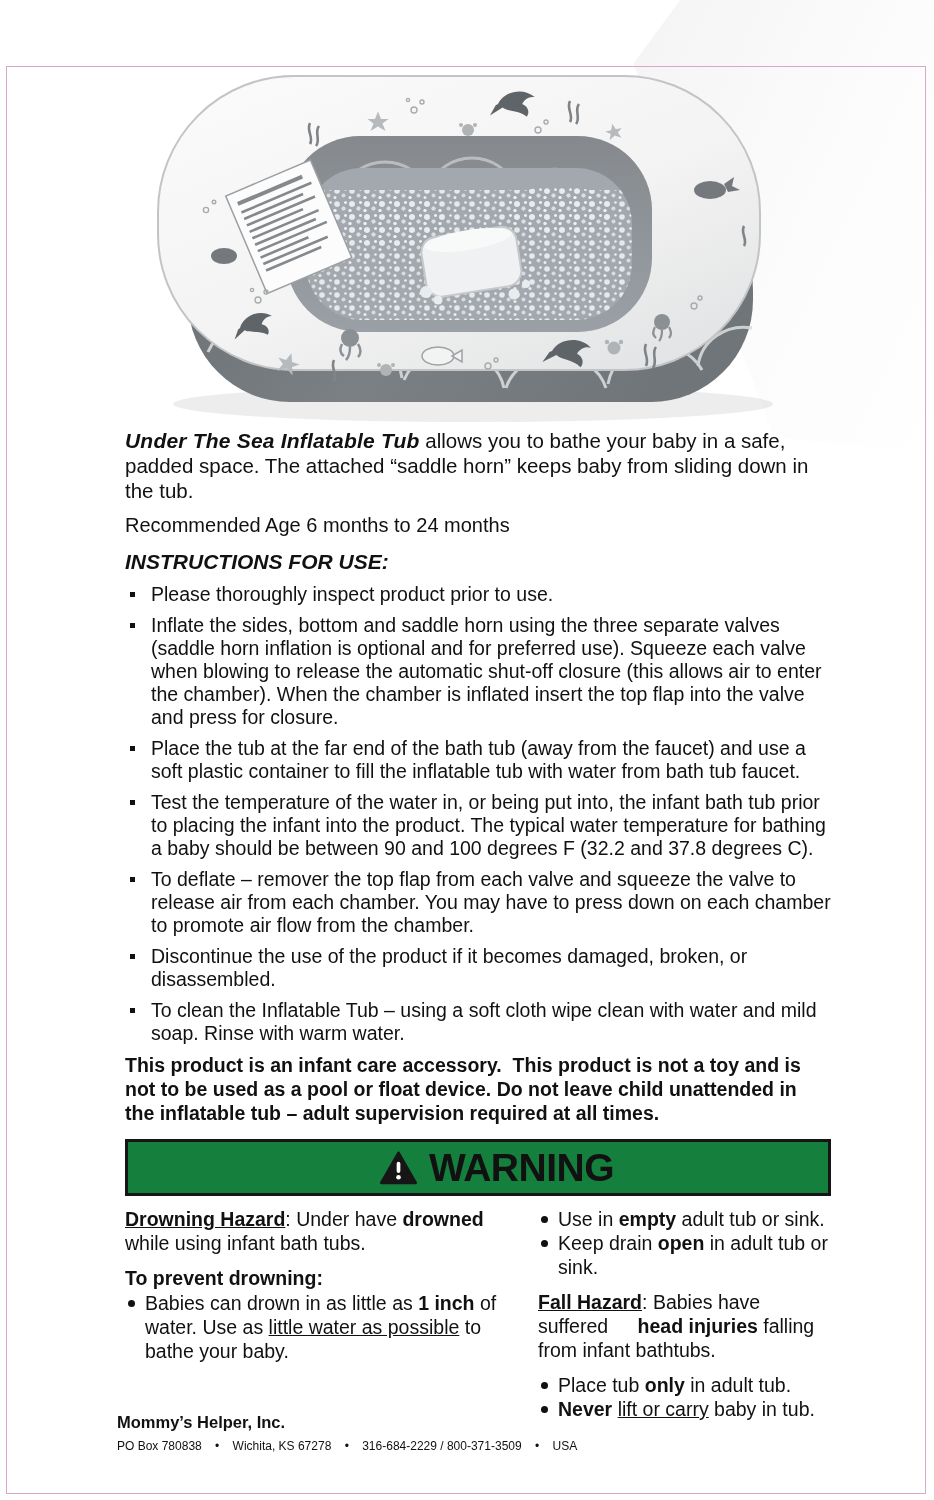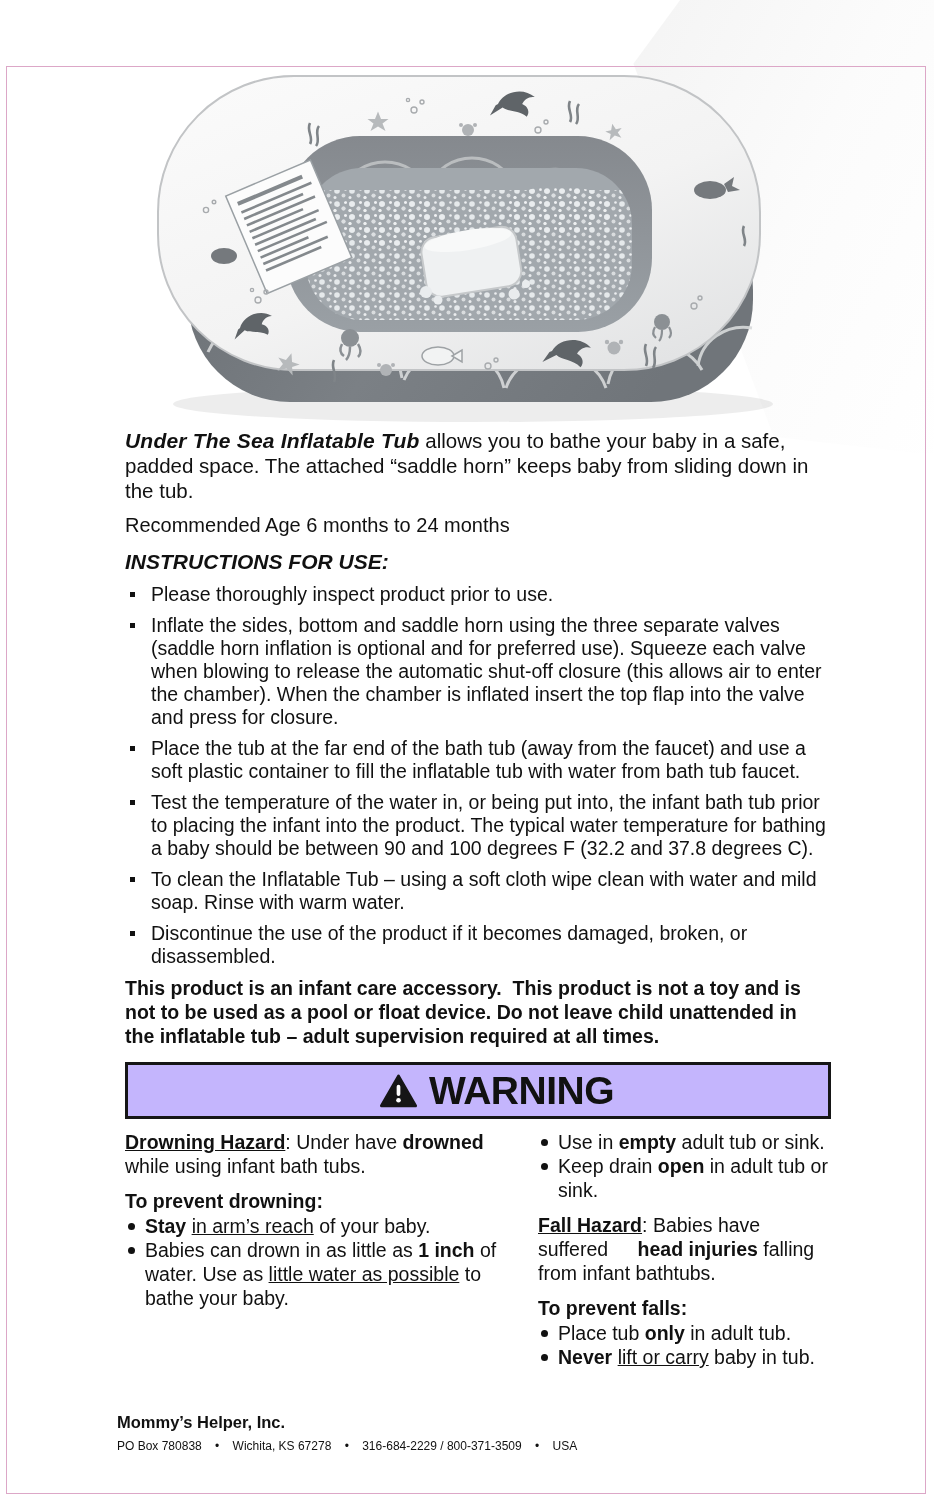--- a/index.html
+++ b/index.html
@@ -25,21 +25,21 @@
   .age{margin-top:11px;font-size:20px;}
   .instr-title{margin-top:13px;font-size:21px;font-weight:bold;font-style:italic;}
   ul.instr{list-style:none;margin:9px 0 0 0;padding:0;font-size:19.5px;line-height:23px;}
   ul.instr li{position:relative;padding-left:26px;margin-bottom:8px;}
   ul.instr li::before{
     content:"";position:absolute;left:5px;top:9px;width:5px;height:5px;background:#111;
   }
   .note{margin-top:5px;font-weight:bold;font-size:19.5px;line-height:24px;white-space:pre-wrap;}
   .warn-box{
     margin-top:14px;border:3px solid #161616;height:51px;
-    display:flex;align-items:center;justify-content:center;gap:12px;background:#c4b5fd;padding-left:38px;
+    display:flex;align-items:center;justify-content:center;gap:12px;background:#15803d;padding-left:38px;
   }
   .warn-box .tri{width:37px;height:34px;display:block;}
   .warn-title{font-size:39px;font-weight:800;letter-spacing:-.5px;line-height:1;}
   .columns{display:flex;margin-top:11px;}
   .col{font-size:19.5px;line-height:24px;}
   .col.left{width:395px;margin-right:18px;}
   .col.right{width:293px;}
   .col p{margin:0 0 11px 0;}
   .col .hd{font-weight:bold;margin:0 0 1px 0;}
   ul.warn{list-style:none;margin:0 0 11px 0;padding:0;}
@@ -222,51 +222,50 @@
 
   <div class="age">Recommended Age 6 months to 24 months</div>
 
   <div class="instr-title">INSTRUCTIONS FOR USE:</div>
 
   <ul class="instr">
       <li>Please thoroughly inspect product prior to use.</li>
       <li>Inflate the sides, bottom and saddle horn using the three separate valves (saddle horn inflation is optional and for preferred use). Squeeze each valve when blowing to release the automatic shut-off closure (this allows air to enter the chamber). When the chamber is inflated insert the top flap into the valve and press for closure.</li>
       <li>Place the tub at the far end of the bath tub (away from the faucet) and use a soft plastic container to fill the inflatable tub with water from bath tub faucet.</li>
       <li>Test the temperature of the water in, or being put into, the infant bath tub prior to placing the infant into the product. The typical water temperature for bathing a baby should be between 90 and 100 degrees F (32.2 and 37.8 degrees C).</li>
+      <li>To deflate – remover the top flap from each valve and squeeze the valve to release air from each chamber. You may have to press down on each chamber to promote air flow from the chamber.</li>
+      <li>Discontinue the use of the product if it becomes damaged, broken, or disassembled.</li>
       <li>To clean the Inflatable Tub – using a soft cloth wipe clean with water and mild soap. Rinse with warm water.</li>
-      <li>Discontinue the use of the product if it becomes damaged, broken, or disassembled.</li>
     </ul>
 
   <div class="note">This product is an infant care accessory.  This product is not a toy and is not to be used as a pool or float device. Do not leave child unattended in the inflatable tub – adult supervision required at all times.</div>
 
   <div class="warn-box">
     <svg class="tri" viewBox="0 0 24 22" xmlns="http://www.w3.org/2000/svg">
       <path d="M12 1.4 L23 20.6 H1 Z" fill="#161616" stroke="#161616" stroke-width="2" stroke-linejoin="round"></path>
       <rect x="10.8" y="7" width="2.4" height="7.2" rx="1.2" fill="#ffffff"></rect>
       <circle cx="12" cy="17" r="1.5" fill="#ffffff"></circle>
     </svg>
     <span class="warn-title">WARNING</span>
   </div>
 
   <div class="columns">
     <div class="col left">
       <p><span style="font-weight: bold; text-decoration: underline;">Drowning Hazard</span><span>: Under have </span><span style="font-weight: bold;">drowned</span><span> while using infant bath tubs.</span></p>
       <p class="hd">To prevent drowning:</p>
       <ul class="warn">
-          <li><span style="font-weight: bold;">Stay</span><span> </span><span style="text-decoration: underline;">in arm’s reach</span><span> of your baby.</span></li>
           <li><span>Babies can drown in as little as </span><span style="font-weight: bold;">1 inch</span><span> of water. Use as </span><span style="text-decoration: underline;">little water as possible</span><span> to bathe your baby.</span></li>
         </ul>
     </div>
     <div class="col right">
       <ul class="warn">
           <li><span>Use in </span><span style="font-weight: bold;">empty</span><span> adult tub or sink.</span></li>
           <li><span>Keep drain </span><span style="font-weight: bold;">open</span><span> in adult tub or sink.</span></li>
         </ul>
       <p><span style="font-weight: bold; text-decoration: underline;">Fall Hazard</span><span>: Babies have suffered </span><span style="font-weight: bold; padding-left: 24px;">head injuries</span><span> falling from infant bathtubs.</span></p>
-      <p class="hd">To prevent falls:</p>
       <ul class="warn">
           <li><span>Place tub </span><span style="font-weight: bold;">only</span><span> in adult tub.</span></li>
           <li><span style="font-weight: bold;">Never</span><span> </span><span style="text-decoration: underline;">lift or carry</span><span> baby in tub.</span></li>
         </ul>
     </div>
   </div>
 
 </div>
 
 <div class="footer">

